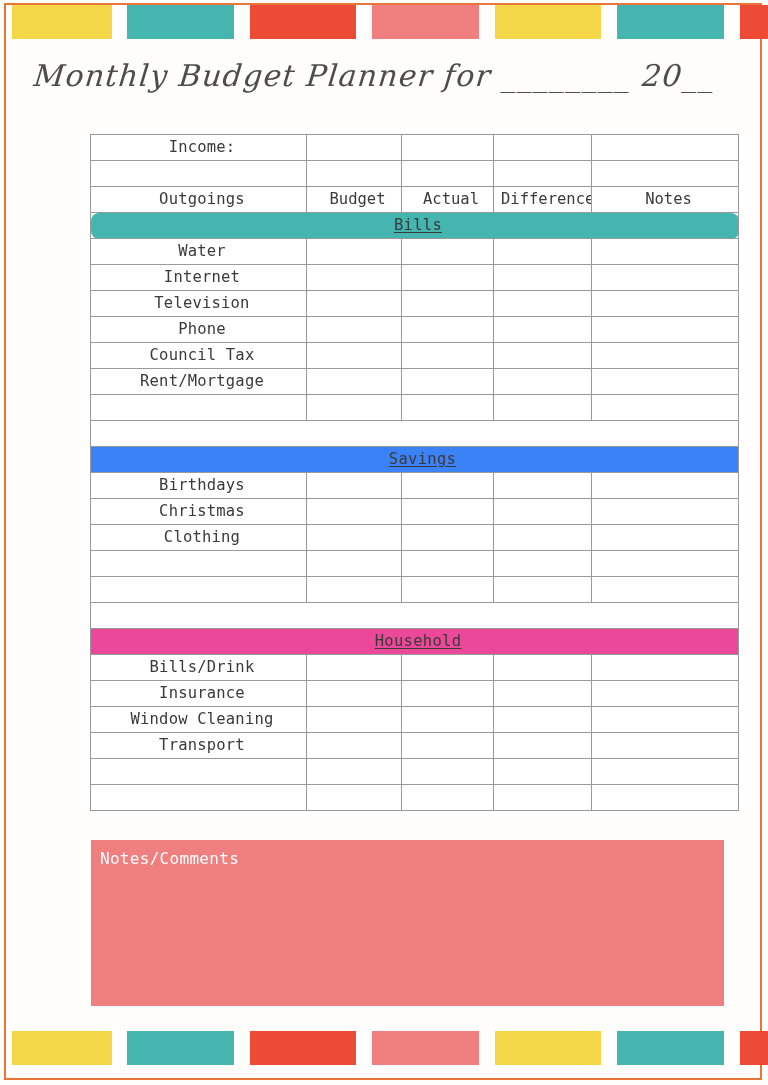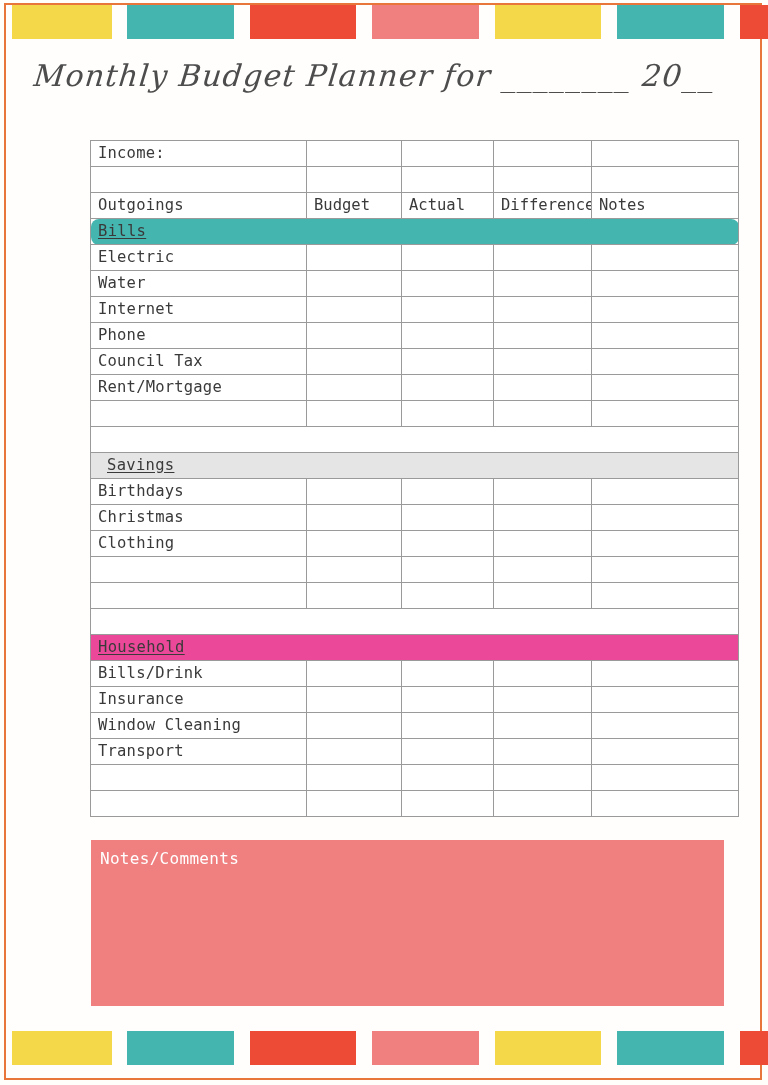--- a/index.html
+++ b/index.html
@@ -30,23 +30,24 @@
     font-style:italic;
     font-size:30px;
     letter-spacing:1.2px;
     color:#4d4d4d;
     white-space:nowrap;
     transform:skewX(-6deg);
   }
 
   
   #budget-table{
-    position:absolute;left:90px;top:140px;width:648px;
+    position:absolute;left:90px;top:134px;width:648px;
     border-collapse:collapse;
     table-layout:fixed;
+    text-align:center;
   }
   #budget-table col.c-item{width:216px;}
   #budget-table col.c-budget{width:95px;}
   #budget-table col.c-actual{width:92px;}
   #budget-table col.c-diff{width:98px;}
   #budget-table col.c-notes{width:147px;}
 
   #budget-table td{
     border:1px solid #9a9a9a;
     height:25px;
@@ -130,35 +131,35 @@
         <td class="lbl">Outgoings</td>
         <td>Budget</td>
         <td>Actual</td>
         <td class="small">Difference</td>
         <td>Notes</td>
       </tr>
       <tr class="section-row">
         <td colspan="5" style="background: rgb(69, 181, 176); border-radius: 8px;"><span class="section-label">Bills</span></td>
       </tr>
       <tr>
-        <td class="lbl">Electric</td>
-        <td></td>
-        <td></td>
-        <td class="small"></td>
-        <td></td>
-      </tr>
-      <tr>
         <td class="lbl">Water</td>
         <td></td>
         <td></td>
         <td class="small"></td>
         <td></td>
       </tr>
       <tr>
         <td class="lbl">Internet</td>
+        <td></td>
+        <td></td>
+        <td class="small"></td>
+        <td></td>
+      </tr>
+      <tr>
+        <td class="lbl">Television</td>
         <td></td>
         <td></td>
         <td class="small"></td>
         <td></td>
       </tr>
       <tr>
         <td class="lbl">Phone</td>
         <td></td>
         <td></td>
         <td class="small"></td>
@@ -182,21 +183,21 @@
         <td class="lbl"></td>
         <td></td>
         <td></td>
         <td class="small"></td>
         <td></td>
       </tr>
       <tr class="spacer-row">
         <td colspan="5"></td>
       </tr>
       <tr class="section-row">
-        <td colspan="5" style="background: #e5e5e5; padding-left: 16px;"><span class="section-label">Savings</span></td>
+        <td colspan="5" style="background: #3b82f6; padding-left: 16px;"><span class="section-label">Savings</span></td>
       </tr>
       <tr>
         <td class="lbl">Birthdays</td>
         <td></td>
         <td></td>
         <td class="small"></td>
         <td></td>
       </tr>
       <tr>
         <td class="lbl">Christmas</td>

